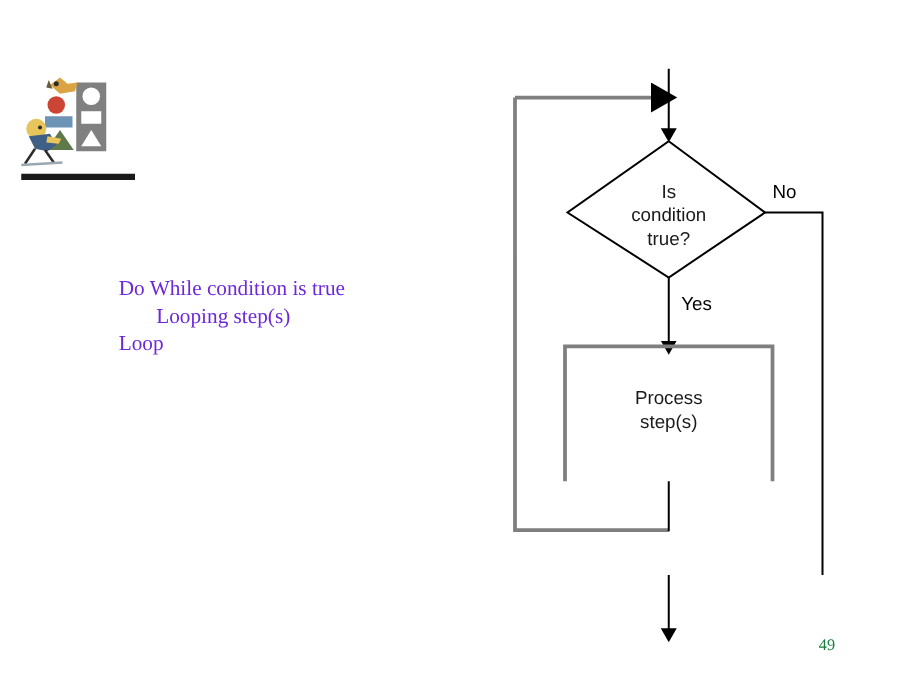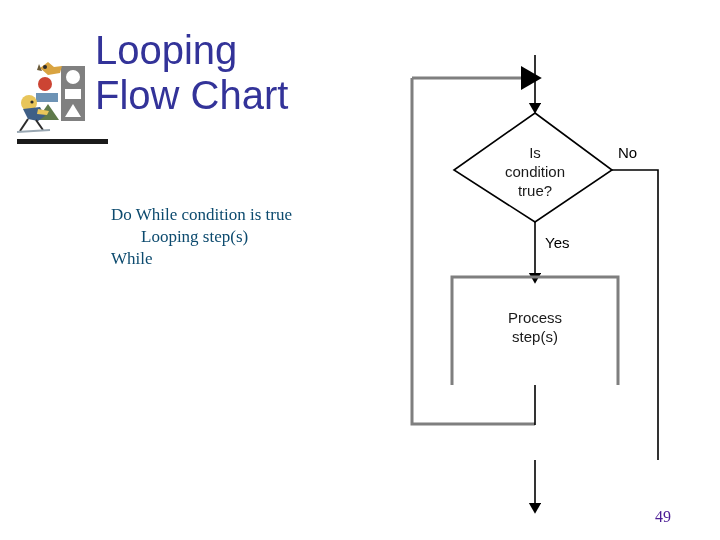--- a/index.html
+++ b/index.html
@@ -50,27 +50,26 @@
     top: 139px;
     width: 91px;
     height: 5px;
     background: #1a1a1a;
   }
 
   
   #body-text {
     position: absolute;
     left: 95px;
-    top: 204px;
+    top: 220px;
     width: 300px;
     font-family: "Liberation Serif", serif;
     font-size: 17px;
     line-height: 22px;
-    color: #0c4a6e;
-    margin-left: 16px;
+    color: #6d28d9;
   }
   #body-text .lvl1 { margin: 0; padding: 0; }
   #body-text .lvl2 { margin: 0; padding: 0 0 0 30px; }
 
   
   #flowchart {
     position: absolute;
     left: 390px;
     top: 40px;
     width: 310px;
@@ -87,22 +86,22 @@
     font-size: 15px;
     fill: #1a1a1a;
   }
 
   
   #page-number {
     position: absolute;
     left: 655px;
     top: 508px;
     font-family: "Liberation Serif", serif;
-    font-size: 16px;
-    color: #4c1d95;
+    font-size: 13px;
+    color: #15803d;
   }
 </style>
 </head>
 <body>
 
 <div id="slide">
 
   <div id="clipart">
     <svg width="80" height="80" viewBox="0 0 80 80" xmlns="http://www.w3.org/2000/svg">
 
@@ -124,29 +123,25 @@
       <path d="M9 51 L26 49 L31 58 L24 63 L14 61 Z" fill="#3f5f86"></path>
       <path d="M24 51 L35 53 L33 57 L23 56 Z" fill="#e8c55a"></path>
       <path d="M14 61 L6 73" stroke="#2b2b2b" stroke-width="2" fill="none"></path>
       <path d="M22 62 L29 72" stroke="#2b2b2b" stroke-width="2" fill="none"></path>
       <path d="M3 74 L36 72" stroke="#99a7b2" stroke-width="2" fill="none"></path>
     </svg>
   </div>
 
   <div id="title-underline"></div>
 
-  <div id="title-block">
-    <h1 id="slide-title">Looping
-Flow Chart</h1>
-  </div>
 
   <div id="body-text">
     <p class="lvl1">Do While condition is true</p>
     <p class="lvl2">Looping step(s)</p>
-    <p class="lvl1">While</p>
+    <p class="lvl1">Loop</p>
   </div>
 
   <div id="flowchart">
     <svg id="flow-svg" width="310" height="480" viewBox="0 0 310 480" xmlns="http://www.w3.org/2000/svg">
       <defs>
         <marker id="arrowBlack" markerWidth="10" markerHeight="10" refX="3.4" refY="4" orient="auto">
           <polygon points="0,0 7,4 0,8" fill="#000000"></polygon>
         </marker>
       </defs>
 

